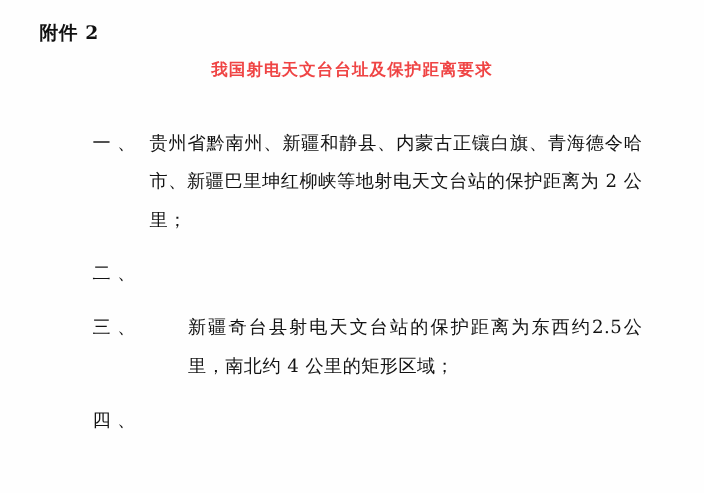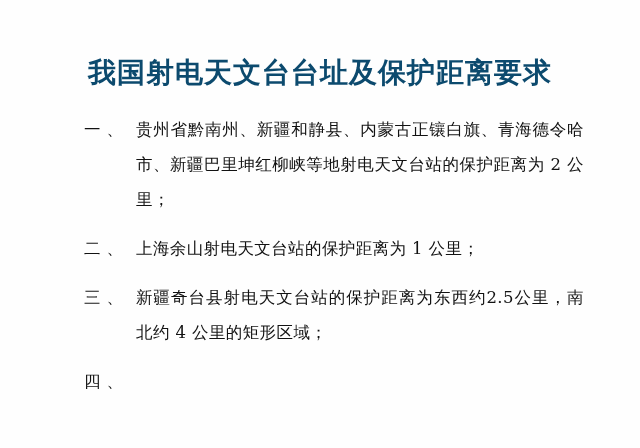--- a/index.html
+++ b/index.html
@@ -30,24 +30,24 @@
     letter-spacing: 0.5px;
     color: #111111;
     font-family: "DejaVu Serif", "Liberation Serif", serif;
   }
   .doc-title {
     position: absolute;
     left: 0;
     right: 0;
     top: 54px;
     text-align: center;
-    font-size: 28px;
+    font-size: 15px;
     font-weight: 700;
     letter-spacing: 1px;
-    color: #0c4a6e;
+    color: #ef4444;
     font-family: "DejaVu Serif", "Liberation Serif", serif;
   }
   .body-block {
     position: absolute;
     left: 84px;
     top: 112px;
     width: 500px;
   }
   .clause {
     display: flex;
@@ -67,40 +67,41 @@
     flex: 1 1 auto;
     font-size: 16.5px;
     line-height: 35px;
     letter-spacing: 0.4px;
     color: #121212;
     text-align: justify;
     text-justify: inter-ideograph;
   }
   .clause-text.two-line {
     text-align: justify;
+    margin-left: 35px;
   }
 </style>
 </head>
 <body>
 
 <div class="page">
 
+  <div class="attachment-label">附件 2</div>
 
   <div class="doc-title">我国射电天文台台址及保护距离要求</div>
 
   <div class="body-block">
 
     <div class="clause">
       <div class="clause-num">一、</div>
       <div class="clause-text">贵州省黔南州、新疆和静县、内蒙古正镶白旗、青海德令哈市、新疆巴里坤红柳峡等地射电天文台站的保护距离为 2 公里；</div>
     </div>
 
     <div class="clause">
       <div class="clause-num">二、</div>
-      <div class="clause-text">上海余山射电天文台站的保护距离为 1 公里；</div>
     </div>
 
     <div class="clause">
       <div class="clause-num">三、</div>
       <div class="clause-text two-line">新疆奇台县射电天文台站的保护距离为东西约2.5公里，南北约 4 公里的矩形区域；</div>
     </div>
 
     <div class="clause">
       <div class="clause-num">四、</div>
     </div>

